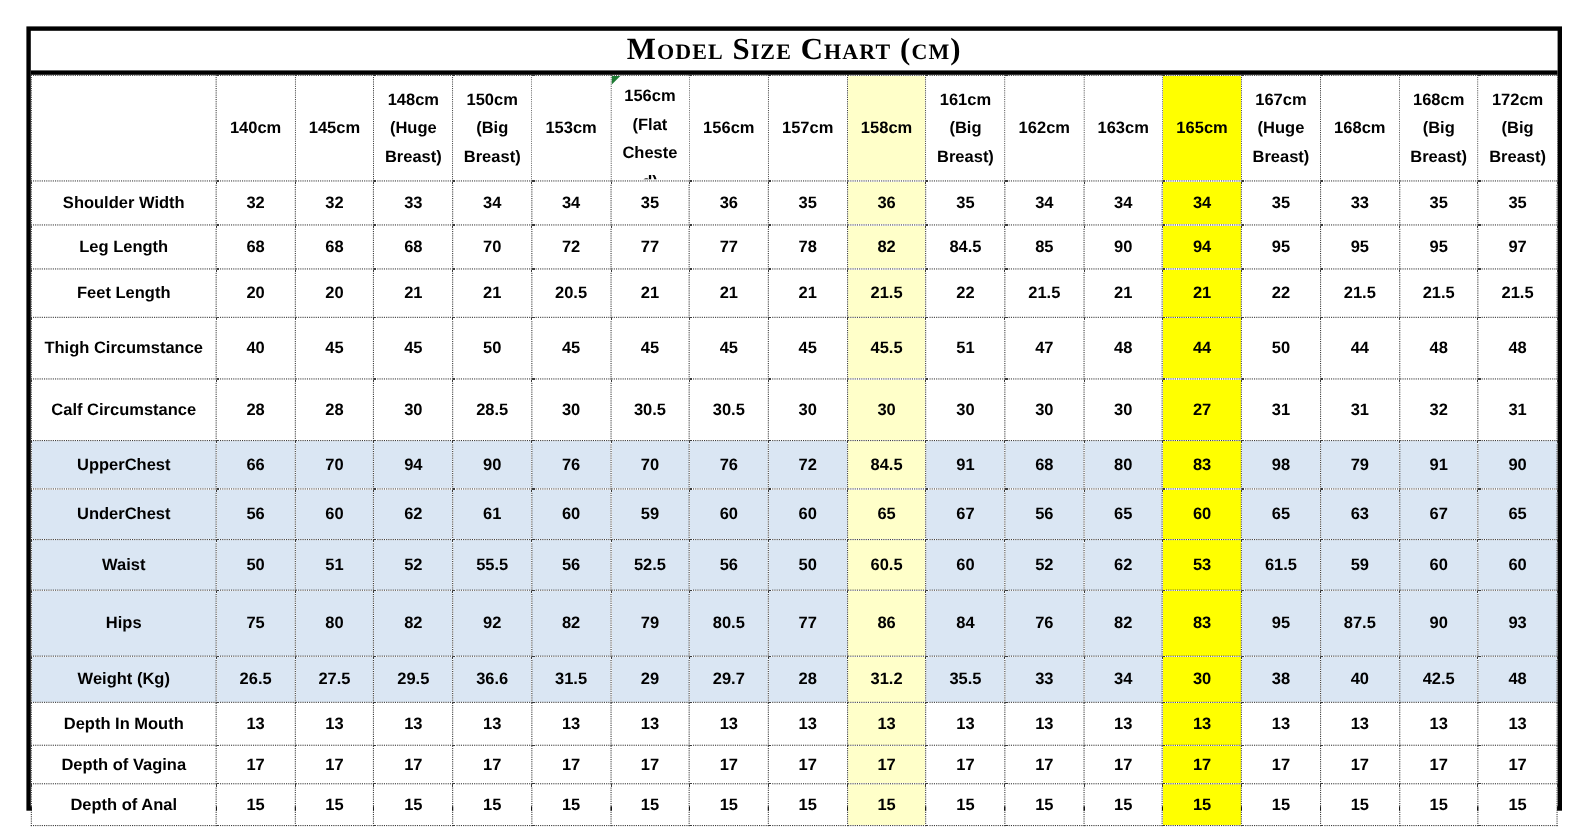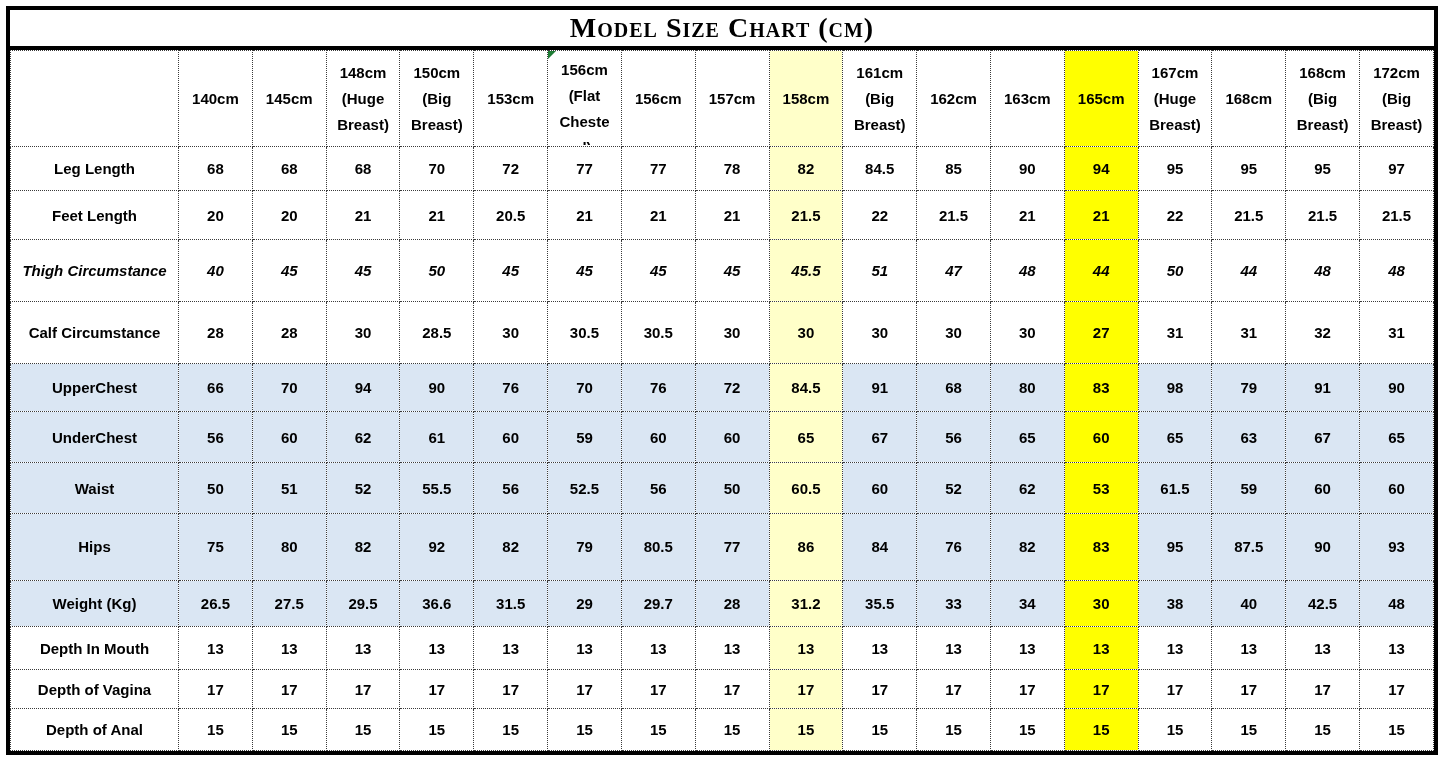--- a/index.html
+++ b/index.html
@@ -1,20 +1,20 @@
 <!DOCTYPE html>
 <html style="--pale: #FFFFC9; --bright: #FFFF00; --blue: #DAE6F3; --bdr: #000000; --marker: #1E7B34;"><head>
 <meta charset="utf-8">
 <style>
   :root{
     --pale:#FFFFC9; --bright:#FFFF00; --blue:#DAE6F3; --bdr:#000000; --marker:#1E7B34;
   }
   html,body{margin:0;padding:0;background:#ffffff;}
   body{font-family:"Liberation Sans", sans-serif; width:1444px; height:761px; overflow:hidden;}
-  .stage{width:1444px;height:761px;box-sizing:border-box;padding:6px;background:#fff;}
+  .stage{width:1444px;height:761px;box-sizing:border-box;padding:24px;background:#fff;}
   .frame{width:100%;height:100%;box-sizing:border-box;border:4px solid var(--bdr);display:flex;flex-direction:column;background:#fff;}
   .title-bar{
     height:36px;flex:0 0 36px;border-bottom:4px solid var(--bdr);
     display:flex;align-items:center;justify-content:center;
     font-family:"Liberation Serif", serif;font-variant:small-caps;
     font-weight:bold;font-size:28px;letter-spacing:1px;color:#000;
   }
   table.size-chart{
     width:100%;flex:1 1 auto;border-collapse:collapse;table-layout:fixed;
     font-size:15px;font-weight:bold;color:#000;
@@ -169,20 +169,40 @@
               <div class="hdr-lines">
                 <div>172cm</div>
                 <div>(Big</div>
                 <div>Breast)</div>
               </div>
             </th>
           </tr>
         </thead>
       <tbody>
           <tr class="band-white" style="height: 40px;">
+            <th class="row-label">Shoulder Width</th>
+            <td class="value-cell">32</td>
+            <td class="value-cell">32</td>
+            <td class="value-cell">33</td>
+            <td class="value-cell">34</td>
+            <td class="value-cell">34</td>
+            <td class="value-cell">35</td>
+            <td class="value-cell">36</td>
+            <td class="value-cell">35</td>
+            <td class="value-cell hl-pale">36</td>
+            <td class="value-cell">35</td>
+            <td class="value-cell">34</td>
+            <td class="value-cell">34</td>
+            <td class="value-cell hl-bright">34</td>
+            <td class="value-cell">35</td>
+            <td class="value-cell">33</td>
+            <td class="value-cell">35</td>
+            <td class="value-cell">35</td>
+          </tr>
+          <tr class="band-white" style="height: 40px;">
             <th class="row-label">Leg Length</th>
             <td class="value-cell">68</td>
             <td class="value-cell">68</td>
             <td class="value-cell">68</td>
             <td class="value-cell">70</td>
             <td class="value-cell">72</td>
             <td class="value-cell">77</td>
             <td class="value-cell">77</td>
             <td class="value-cell">78</td>
             <td class="value-cell hl-pale">82</td>
@@ -208,21 +228,21 @@
             <td class="value-cell hl-pale">21.5</td>
             <td class="value-cell">22</td>
             <td class="value-cell">21.5</td>
             <td class="value-cell">21</td>
             <td class="value-cell hl-bright">21</td>
             <td class="value-cell">22</td>
             <td class="value-cell">21.5</td>
             <td class="value-cell">21.5</td>
             <td class="value-cell">21.5</td>
           </tr>
-          <tr class="band-white" style="height: 56px; font-style: italic;">
+          <tr class="band-white" style="height: 56px;">
             <th class="row-label">Thigh Circumstance</th>
             <td class="value-cell">40</td>
             <td class="value-cell">45</td>
             <td class="value-cell">45</td>
             <td class="value-cell">50</td>
             <td class="value-cell">45</td>
             <td class="value-cell">45</td>
             <td class="value-cell">45</td>
             <td class="value-cell">45</td>
             <td class="value-cell hl-pale">45.5</td>

